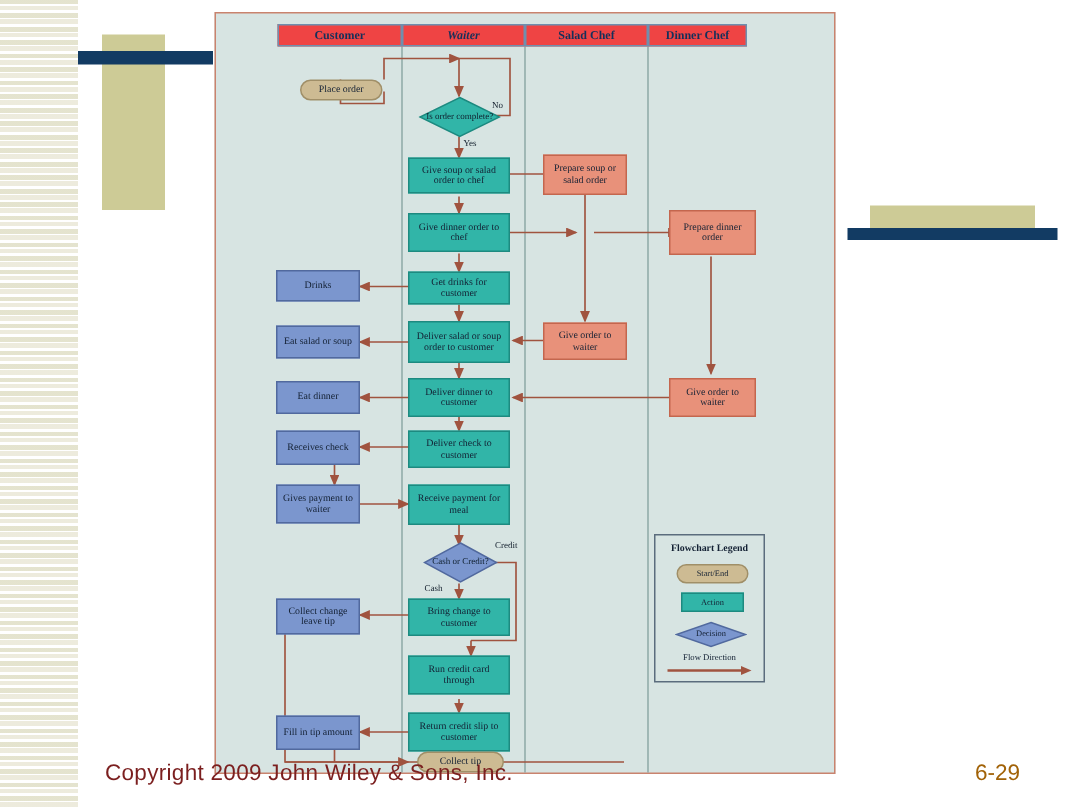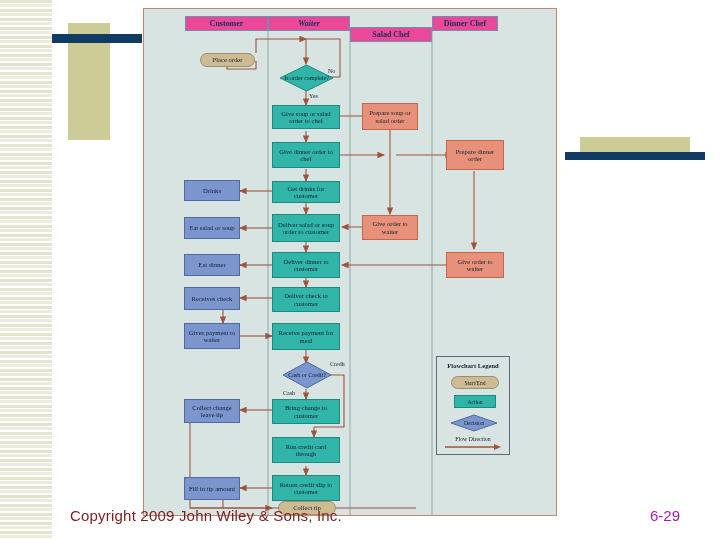--- a/index.html
+++ b/index.html
@@ -20,28 +20,28 @@
   #khaki-left{position:absolute;left:68px;top:23px;width:42px;height:117px;background:#cdcb96;}
   #navy-left{position:absolute;left:52px;top:34px;width:90px;height:9px;background:#123b63;}
   #khaki-right{position:absolute;left:580px;top:137px;width:110px;height:22px;background:#cdcb96;}
   #navy-right{position:absolute;left:565px;top:152px;width:140px;height:8px;background:#123b63;}
 
   
   #footer{position:absolute;left:0;top:505px;width:720px;height:35px;}
   #copyright{position:absolute;left:70px;top:2px;font-family:"Liberation Sans",sans-serif;
     font-size:15px;color:#7b1f1f;letter-spacing:.2px;white-space:nowrap;}
   #pageno{position:absolute;left:650px;top:2px;font-family:"Liberation Sans",sans-serif;
-    font-size:15px;color:#a21caf;}
+    font-size:15px;color:#a16207;}
 
   
   #chart{position:absolute;left:143px;top:8px;width:414px;height:508px;
     background:#d7e4e2;border:1.5px solid #c9836e;box-sizing:border-box;}
   svg#flow{position:absolute;left:0;top:0;width:414px;height:508px;}
 
-  .lane-hdr{position:absolute;box-sizing:border-box;background:#ec4899;
+  .lane-hdr{position:absolute;box-sizing:border-box;background:#ef4444;
     border:1px solid #6f8fae;height:15px;
     font-family:"Liberation Serif",serif;font-size:8px;font-weight:bold;color:#15305a;
     text-align:center;line-height:14px;}
 
   
   .node{position:absolute;box-sizing:border-box;display:flex;align-items:center;
     justify-content:center;text-align:center;
     font-family:"Liberation Serif",serif;color:#132033;line-height:1.08;
     padding:1px 2px;}
   .n-action{background:#31b5a8;border:1px solid #1d8a80;font-size:6.6px;}
@@ -162,21 +162,21 @@
 
       <path d="M79,491 L79,499" marker-end="none"></path>
       <path d="M46,499 L128,499"></path>
 
       <path d="M162,492 L162,499" marker-end="none"></path>
     </g>
   </svg>
 
   <div class="lane-hdr" style="left:41px;top:7px;width:83px;">Customer</div>
   <div class="lane-hdr" style="left:124px;top:7px;width:82px;font-style:italic;">Waiter</div>
-  <div class="lane-hdr" style="left:206px;top:7px;width:82px;margin-top:11px;">Salad Chef</div>
+  <div class="lane-hdr" style="left:206px;top:7px;width:82px;">Salad Chef</div>
   <div class="lane-hdr" style="left:288px;top:7px;width:66px;">Dinner Chef</div>
 
   <div class="node n-term" style="left:56px;top:44px;width:55px;height:14px;">Place order</div>
 
   <div class="diamond-wrap" style="left:135px;top:55px;width:55px;height:28px;">
     <svg width="55" height="28" viewBox="0 0 55 28">
       <polygon points="27.5,1 54,14 27.5,27 1,14" fill="#31b5a8" stroke="#1d8a80" stroke-width="1"></polygon>
     </svg>
     <div class="dtext">Is order complete?</div>
   </div>

